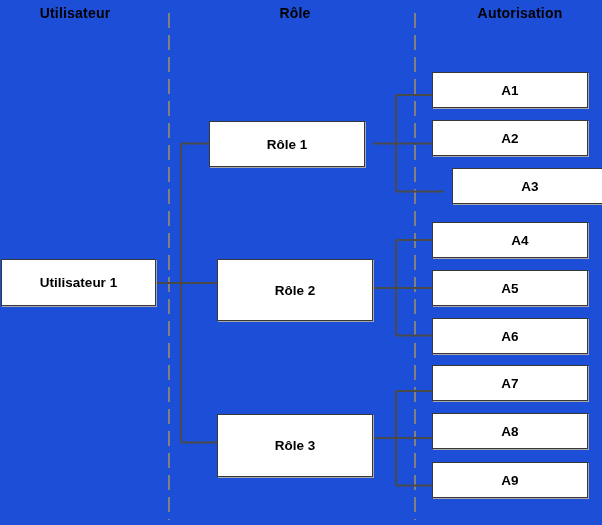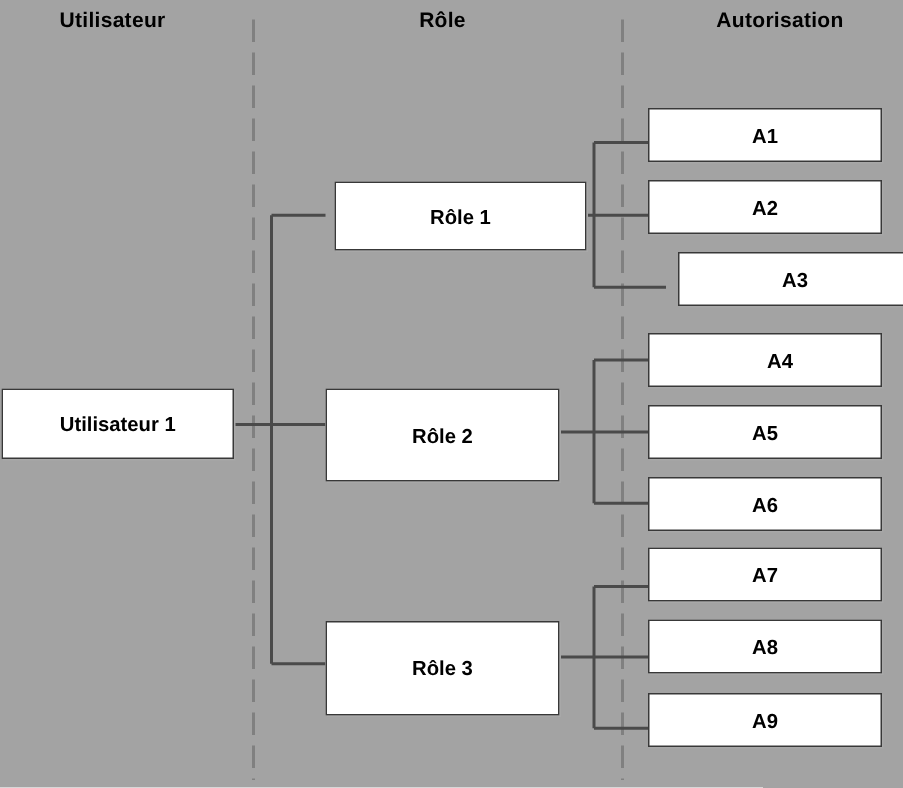--- a/index.html
+++ b/index.html
@@ -1,20 +1,20 @@
 <!DOCTYPE html>
 <html><head>
 <meta charset="utf-8">
 <style>
   html, body { margin: 0; padding: 0; background: #ffffff; }
   .canvas {
     position: relative;
     width: 602px;
     height: 525px;
-    background: #a3a3a3;
+    background: #1d4ed8;
     font-family: "Liberation Sans", sans-serif;
     overflow: hidden;
   }
   .wires {
     position: absolute;
     left: 0; top: 0;
     width: 602px; height: 525px;
   }
   .hdr {
     position: absolute;
@@ -35,21 +35,21 @@
     display: flex;
     align-items: center;
     justify-content: center;
     font-size: 13.5px;
     font-weight: bold;
     color: #000000;
     white-space: nowrap;
   }
   
   .n-user  { left: 1px;   top: 259px; width: 155px; height: 47px; }
-  .n-role1 { left: 223px; top: 121px; width: 168px; height: 46px; }
+  .n-role1 { left: 209px; top: 121px; width: 156px; height: 46px; }
   .n-role2 { left: 217px; top: 259px; width: 156px; height: 62px; }
   .n-role3 { left: 217px; top: 414px; width: 156px; height: 63px; }
   .n-a     { left: 432px; width: 156px; height: 36px; }
   .n-a1 { top: 72px; }  .n-a2 { top: 120px; } .n-a3 { top: 168px; margin-left: 20px; }
   .n-a4 { top: 222px; padding-left: 20px; } .n-a5 { top: 270px; } .n-a6 { top: 318px; }
   .n-a7 { top: 365px; } .n-a8 { top: 413px; } .n-a9 { top: 462px; }
   .h-user { left: 75px; }
   .h-role { left: 295px; }
   .h-auth { left: 520px; }
 </style>

